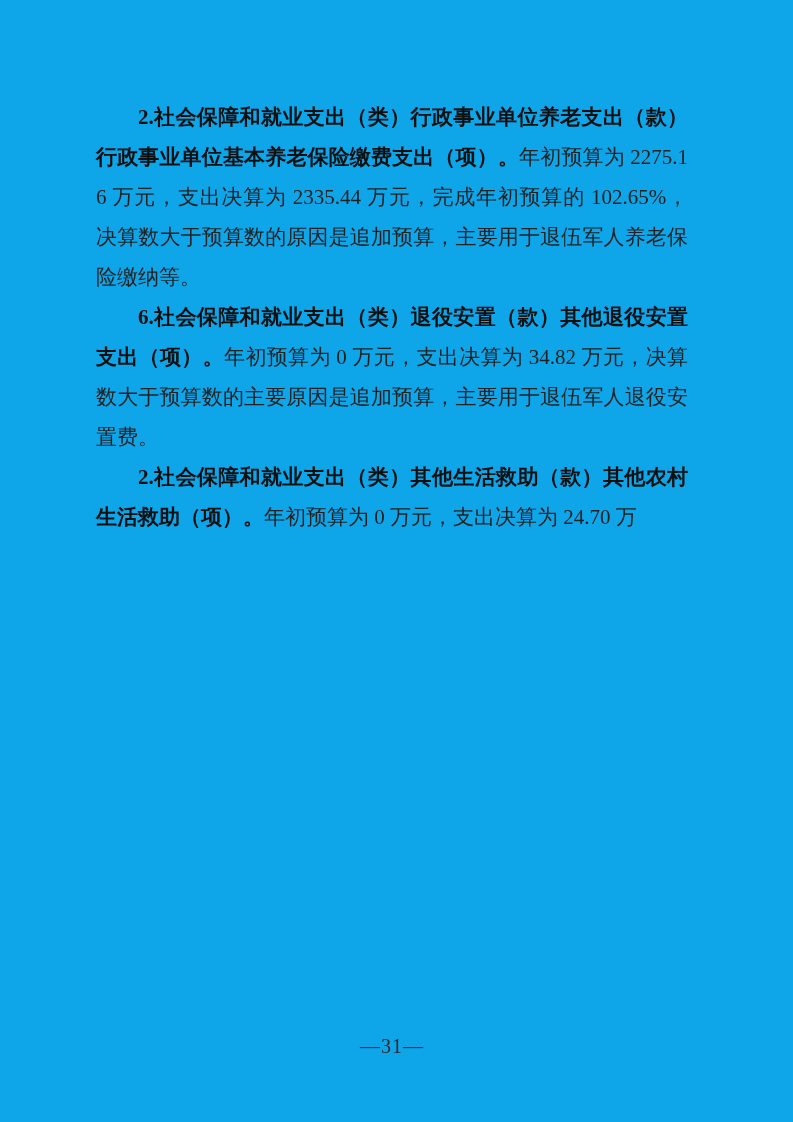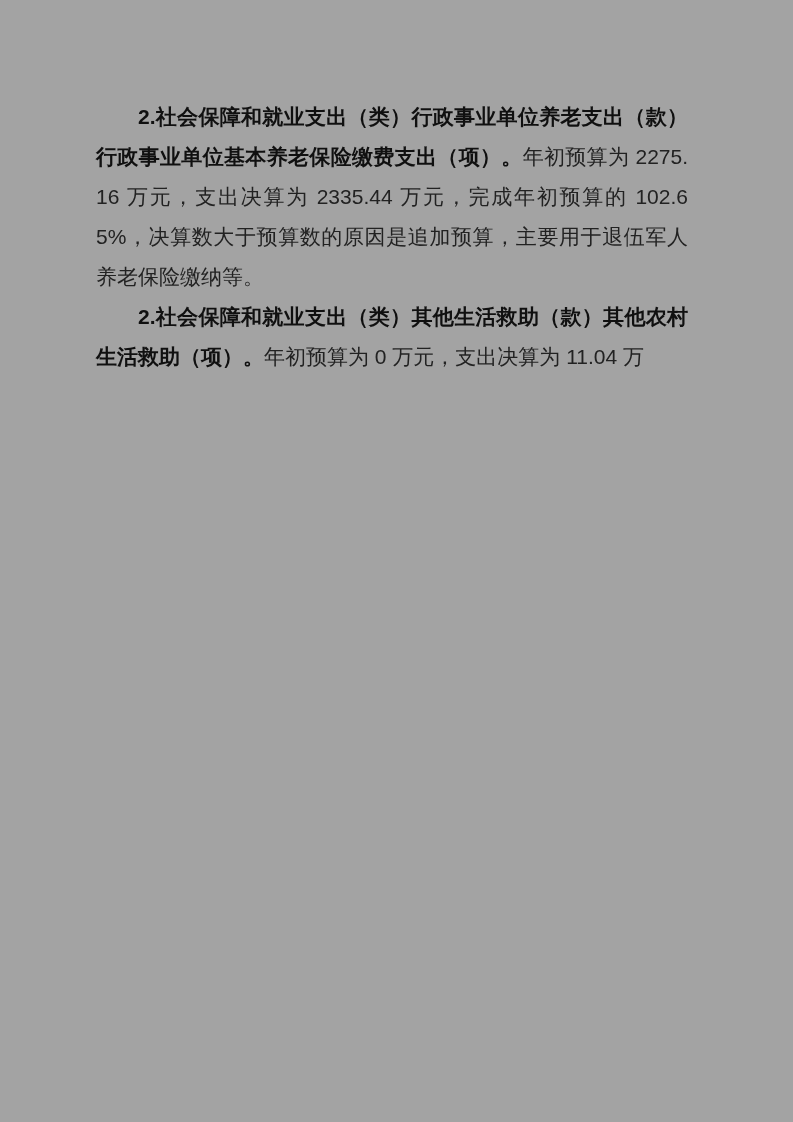--- a/index.html
+++ b/index.html
@@ -4,23 +4,23 @@
 <style>
   html, body {
     margin: 0;
     padding: 0;
     background: #ffffff;
   }
   .page {
     position: relative;
     width: 793px;
     height: 1122px;
-    background: #a3a3a3;
+    background: #0ea5e9;
     overflow: hidden;
-    font-family: Liberation Sans, sans-serif;
+    font-family: Liberation Serif, serif;
   }
   .content {
     position: absolute;
     left: 96px;
     top: 97px;
     width: 592px;
   }
   .para {
     margin: 0;
     font-size: 21px;
@@ -52,17 +52,21 @@
 </style>
 </head>
 <body>
 
 <div class="page">
   <main class="content">
     <p class="para">
       <span class="para-heading">2.社会保障和就业支出（类）行政事业单位养老支出（款）行政事业单位基本养老保险缴费支出（项）。</span><span class="para-body">年初预算为 2275.16 万元，支出决算为 2335.44 万元，完成年初预算的 102.65%，决算数大于预算数的原因是追加预算，主要用于退伍军人养老保险缴纳等。</span>
     </p>
     <p class="para">
-      <span class="para-heading">2.社会保障和就业支出（类）其他生活救助（款）其他农村生活救助（项）。</span><span class="para-body">年初预算为 0 万元，支出决算为 11.04 万</span>
+      <span class="para-heading">6.社会保障和就业支出（类）退役安置（款）其他退役安置支出（项）。</span><span class="para-body">年初预算为 0 万元，支出决算为 34.82 万元，决算数大于预算数的主要原因是追加预算，主要用于退伍军人退役安置费。</span>
+    </p>
+    <p class="para">
+      <span class="para-heading">2.社会保障和就业支出（类）其他生活救助（款）其他农村生活救助（项）。</span><span class="para-body">年初预算为 0 万元，支出决算为 24.70 万</span>
     </p>
   </main>
 
+  <div class="page-number">—31—</div>
 </div>
 
 </body></html>

